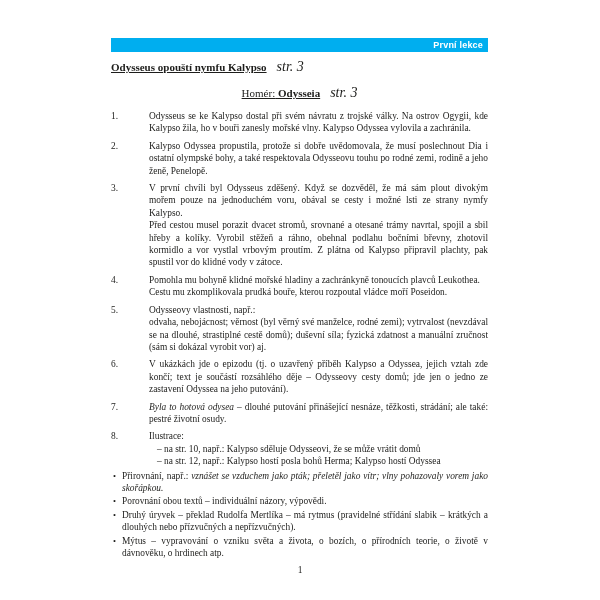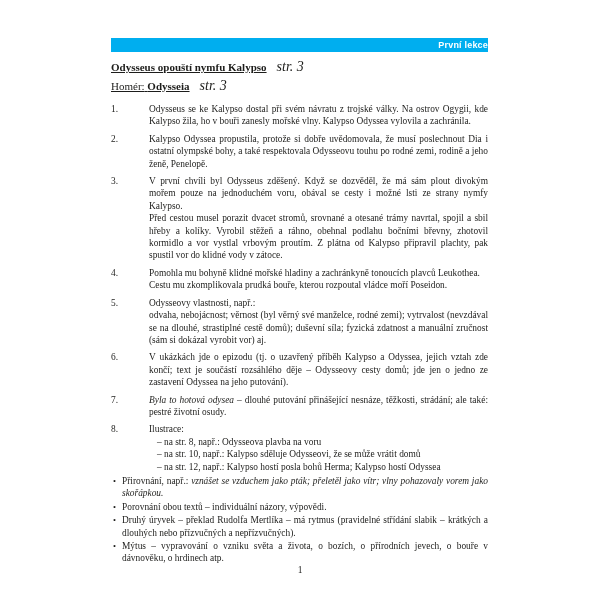--- a/index.html
+++ b/index.html
@@ -4,32 +4,32 @@
 <style>
   html,body { margin:0; padding:0; }
   body {
     width:600px; height:600px; background:#ffffff; position:relative;
     font-family:"Liberation Serif", serif; color:#1d1d1b; overflow:hidden;
   }
   .content { position:absolute; left:111px; top:38px; width:377px; }
 
   .lesson-bar {
     background:#00AEEF; height:14px; display:flex; align-items:center;
-    justify-content:flex-end; box-sizing:border-box;
+    justify-content:flex-end; padding-right:5px; box-sizing:border-box;
   }
   .lesson-bar .lesson-label {
     font-family:"Liberation Sans", sans-serif; font-weight:bold;
     font-size:9px; color:#ffffff; letter-spacing:0.2px;
   }
 
   .doc-title { margin-top:7px; font-size:11px; white-space:nowrap; }
   .doc-title .t-main { font-weight:bold; text-decoration:underline; }
   .page-ref { font-style:italic; font-size:14px; margin-left:10px; }
 
-  .subtitle { margin-top:3px; font-size:11px; white-space:nowrap; }
+  .subtitle { margin-top:10px; font-size:11px; white-space:nowrap;text-align:center; }
   .subtitle .u-wrap { text-decoration:underline; }
   .subtitle .work { font-weight:bold; }
 
   .num-list { margin-top:9px; }
   .item { display:flex; margin-top:5px; font-size:9.4px; line-height:12.4px; }
   .item .num { width:14px; flex:none; }
   .item .body { flex:1; }
   .para { text-align:justify;margin-left:24px; }
   .dash-line { padding-left:8px; text-align:left; }
 
@@ -117,21 +117,20 @@
       <span class="num">7.</span>
       <div class="body">
         <div class="para"><span class="i">Byla to hotová odysea</span><span> – dlouhé putování přinášející nesnáze, těžkosti, strádání; ale také: pestré životní osudy.</span></div>
       </div>
     </div>
 
     <div class="item">
       <span class="num">8.</span>
       <div class="body">
         <div class="para"><span>Ilustrace:</span></div>
-        <div class="para dash-line"><span>– na str. 8, např.: Odysseova plavba na voru</span></div>
         <div class="para dash-line"><span>– na str. 10, např.: Kalypso sděluje Odysseovi, že se může vrátit domů</span></div>
         <div class="para dash-line"><span>– na str. 12, např.: Kalypso hostí posla bohů Herma; Kalypso hostí Odyssea</span></div>
       </div>
     </div>
 
   </div>
 
 
   <div class="bullet-list">
 
@@ -145,20 +144,20 @@
       <div class="body"><span>Porovnání obou textů – individuální názory, výpovědi.</span></div>
     </div>
 
     <div class="bullet">
       <span class="marker">•</span>
       <div class="body"><span>Druhý úryvek – překlad Rudolfa Mertlíka – </span><span class="b">má rytmus</span><span> (pravidelné střídání slabik – krátkých a dlouhých nebo přízvučných a nepřízvučných).</span></div>
     </div>
 
     <div class="bullet">
       <span class="marker">•</span>
-      <div class="body"><span class="b">Mýtus</span><span> – vypravování o vzniku světa a života, o bozích, o přírodních jevech, o bouře v dávnověku, o hrdinech atp.</span></div>
+      <div class="body"><span class="b">Mýtus</span><span> – vypravování o vzniku světa a života, o bozích, o přírodních teorie, o životě v dávnověku, o hrdinech atp.</span></div>
     </div>
 
   </div>
 
 </div>
 
 <div class="page-num">1</div>
 
 </body></html>

